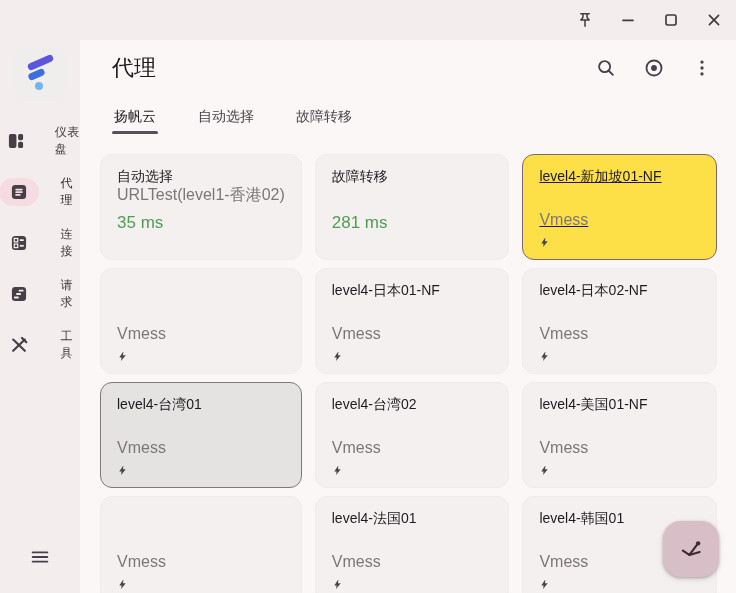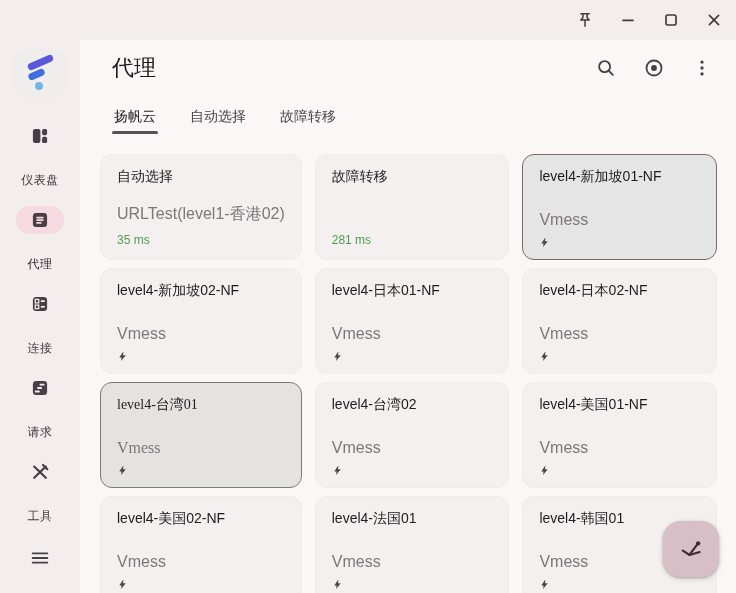--- a/index.html
+++ b/index.html
@@ -25,56 +25,56 @@
     display:flex; flex-direction:column; align-items:center;
   }
   .logo{
     width:52px; height:52px; margin-top:8px; border-radius:14px;
     background:#f0eded; position:relative; overflow:hidden;
   }
   .logo .bar1{ position:absolute; left:13px; top:11px; width:27px; height:7px; border-radius:4px; background:#5a57da; transform:rotate(-24deg);}
   .logo .bar2{ position:absolute; left:14px; top:23px; width:17px; height:7px; border-radius:4px; background:#3f6fde; transform:rotate(-24deg);}
   .logo .dot { position:absolute; left:21px; top:34px; width:8px; height:8px; border-radius:50%; background:#6fb7e8;}
   .nav{ display:flex; flex-direction:column; align-items:center; margin-top:24px; }
-  .nav-item{ display:flex; flex-direction:column; align-items:center; gap:22px; margin-bottom:17px; cursor:default;}
+  .nav-item{ display:flex; flex-direction:row; align-items:center; gap:22px; margin-bottom:17px; cursor:default;}
   .nav-pill{ width:48px; height:28px; border-radius:14px; display:flex; align-items:center; justify-content:center;}
   .nav-item.active .nav-pill{ background:#f6dbe2; }
   .nav-label{ font-size:12px; color:#3f3b40; letter-spacing:.5px;}
   .nav-item.active .nav-label{ color:#2a272c; }
   .rail-menu{ margin-top:auto; margin-bottom:20px; width:32px; height:32px; display:flex; align-items:center; justify-content:center;}
   
   .main{ flex:1; background:#fbf7f7; overflow:hidden; position:relative; padding:0 19px 0 20px;}
   .appbar{ height:56px; display:flex; align-items:center; }
   .page-title{ font-size:22px; font-weight:400; color:#1b191d; margin-left:12px;}
   .actions{ margin-left:auto; display:flex; gap:22px; margin-right:2px;}
   .icon-btn{ width:26px; height:26px; display:flex; align-items:center; justify-content:center; cursor:default;}
   
-  .tabs{ display:flex; gap:30px; margin-left:12px; height:42px; }
+  .tabs{ display:flex; gap:38px; margin-left:12px; height:42px; }
   .tab{ position:relative; font-size:14px; color:#47434a; display:flex; align-items:center; padding:0 2px; cursor:default;}
   .tab.active{ color:#1d1b20; }
   .tab.active::after{
     content:""; position:absolute; left:0; right:0; bottom:4px; height:3px;
     border-radius:3px 3px 2px 2px; background:#55505a;
   }
   
   .grid{
     margin-top:16px;
     display:grid; grid-template-columns:repeat(3,1fr);
     column-gap:13px; row-gap:8px; grid-auto-rows:106px;
   }
   .card{
     background:#f5f0f0; border-radius:12px; padding:13px 16px 10px;
     display:flex; flex-direction:column; border:1px solid #f0eaea; cursor:default;
   }
-  .card.selected{ background:#e5e5e5; border:1.4px solid #7e666d; }
-  .card.highlighted{ background:#e5e2e2; border:1.4px solid #7e797c;font-family:Liberation Serif, serif; }
+  .card.selected{ background:#fde047; border:1.4px solid #7e666d;text-decoration:underline; }
+  .card.highlighted{ background:#e5e2e2; border:1.4px solid #7e797c; }
   .card-title{ font-size:14px; color:#1d1b20; white-space:nowrap; overflow:hidden;}
   .card-spacer{ flex:1; }
   .card-sub{ font-size:16px; color:#7c767b; white-space:nowrap; overflow:hidden;}
-  .card-latency{ font-size:12px; color:#4f9d52; margin-top:8px; margin-bottom:2px;}
+  .card-latency{ font-size:17px; color:#4f9d52; margin-top:8px; margin-bottom:16px;}
   .card-bolt{ margin-top:6px; height:14px; display:flex; align-items:center; }
   
   .fab{
     position:fixed; right:17px; bottom:16px; width:56px; height:56px;
     border-radius:18px; background:#d8bec6;
     display:flex; align-items:center; justify-content:center;
     box-shadow:0 1px 3px rgba(0,0,0,.25), 0 2px 6px rgba(0,0,0,.12);
     cursor:default;
   }
 </style>
@@ -237,21 +237,20 @@
         <div class="card-spacer"></div>
         <div class="card-sub">Vmess</div>
         <div class="card-bolt">
           <svg width="11" height="13" viewBox="0 0 24 24" fill="#4a4347">
               <path d="M13 2 L5 14 h5 L9 22 L19 9 h-6 L14 2 Z"></path>
             </svg>
         </div>
       </div>
 
       <div class="card">
-        <div class="card-title">level4-新加坡02-NF</div>
         <div class="card-spacer"></div>
         <div class="card-sub">Vmess</div>
         <div class="card-bolt">
           <svg width="11" height="13" viewBox="0 0 24 24" fill="#4a4347">
               <path d="M13 2 L5 14 h5 L9 22 L19 9 h-6 L14 2 Z"></path>
             </svg>
         </div>
       </div>
 
       <div class="card">
@@ -303,21 +302,20 @@
         <div class="card-spacer"></div>
         <div class="card-sub">Vmess</div>
         <div class="card-bolt">
           <svg width="11" height="13" viewBox="0 0 24 24" fill="#4a4347">
               <path d="M13 2 L5 14 h5 L9 22 L19 9 h-6 L14 2 Z"></path>
             </svg>
         </div>
       </div>
 
       <div class="card">
-        <div class="card-title">level4-美国02-NF</div>
         <div class="card-spacer"></div>
         <div class="card-sub">Vmess</div>
         <div class="card-bolt">
           <svg width="11" height="13" viewBox="0 0 24 24" fill="#4a4347">
               <path d="M13 2 L5 14 h5 L9 22 L19 9 h-6 L14 2 Z"></path>
             </svg>
         </div>
       </div>
 
       <div class="card">

